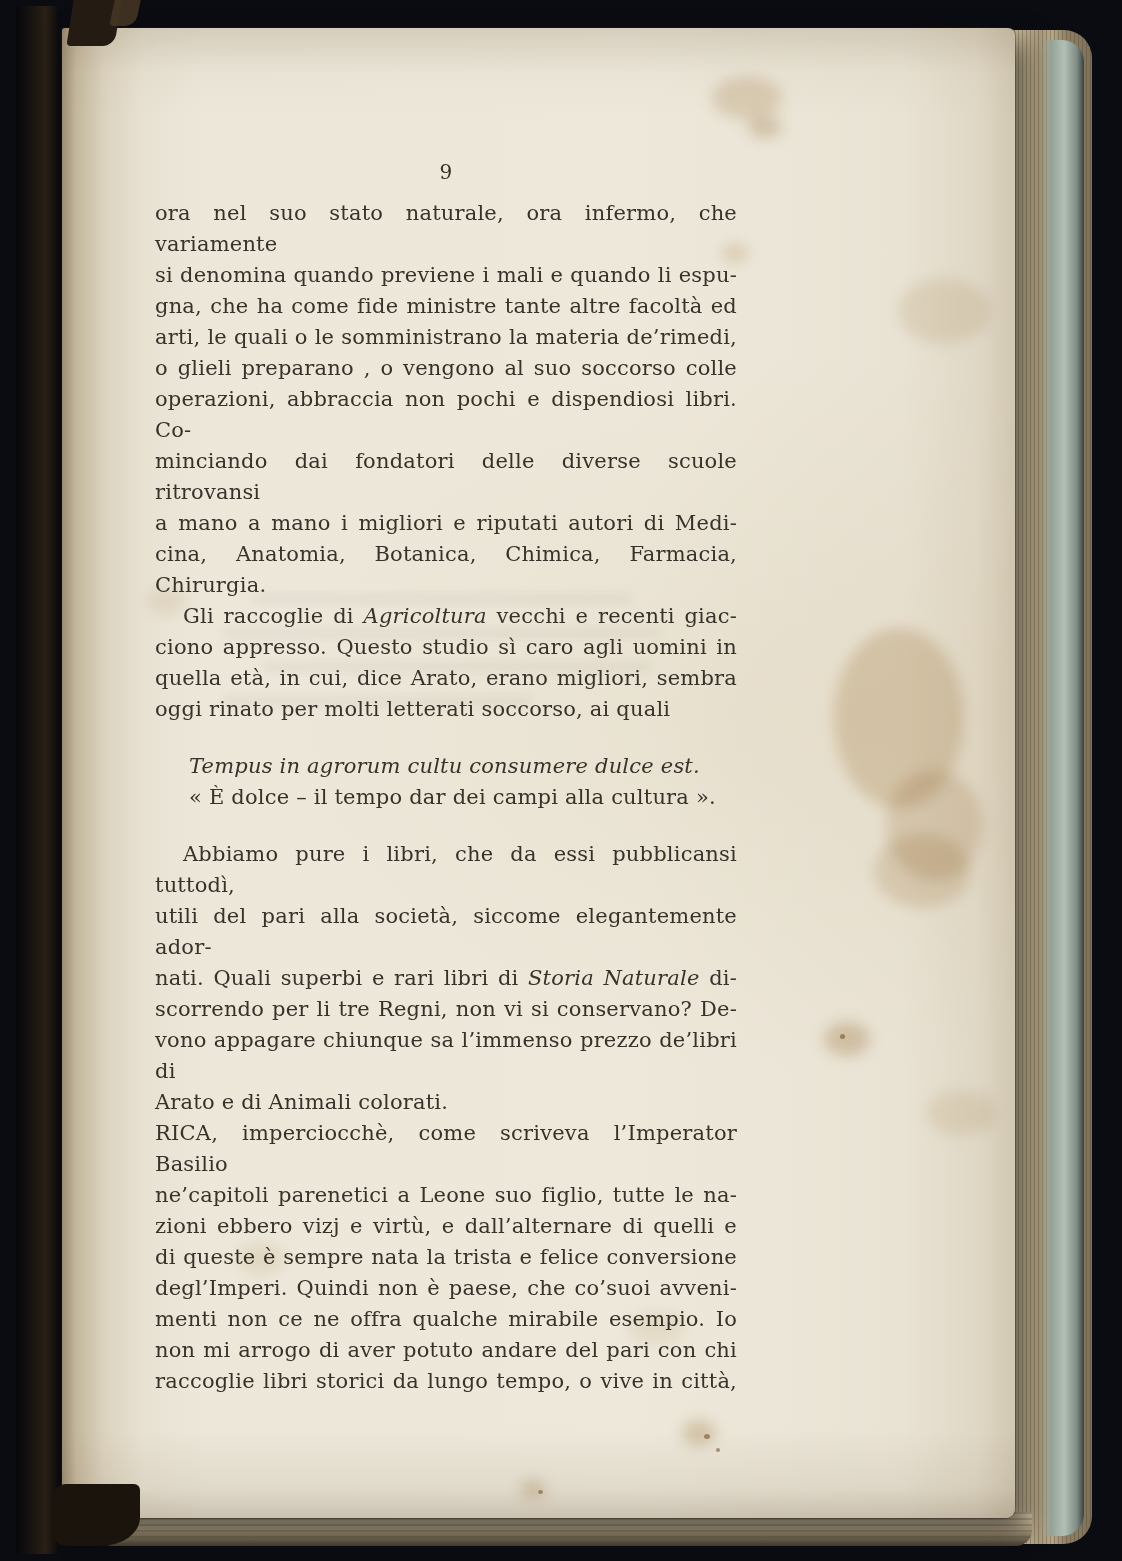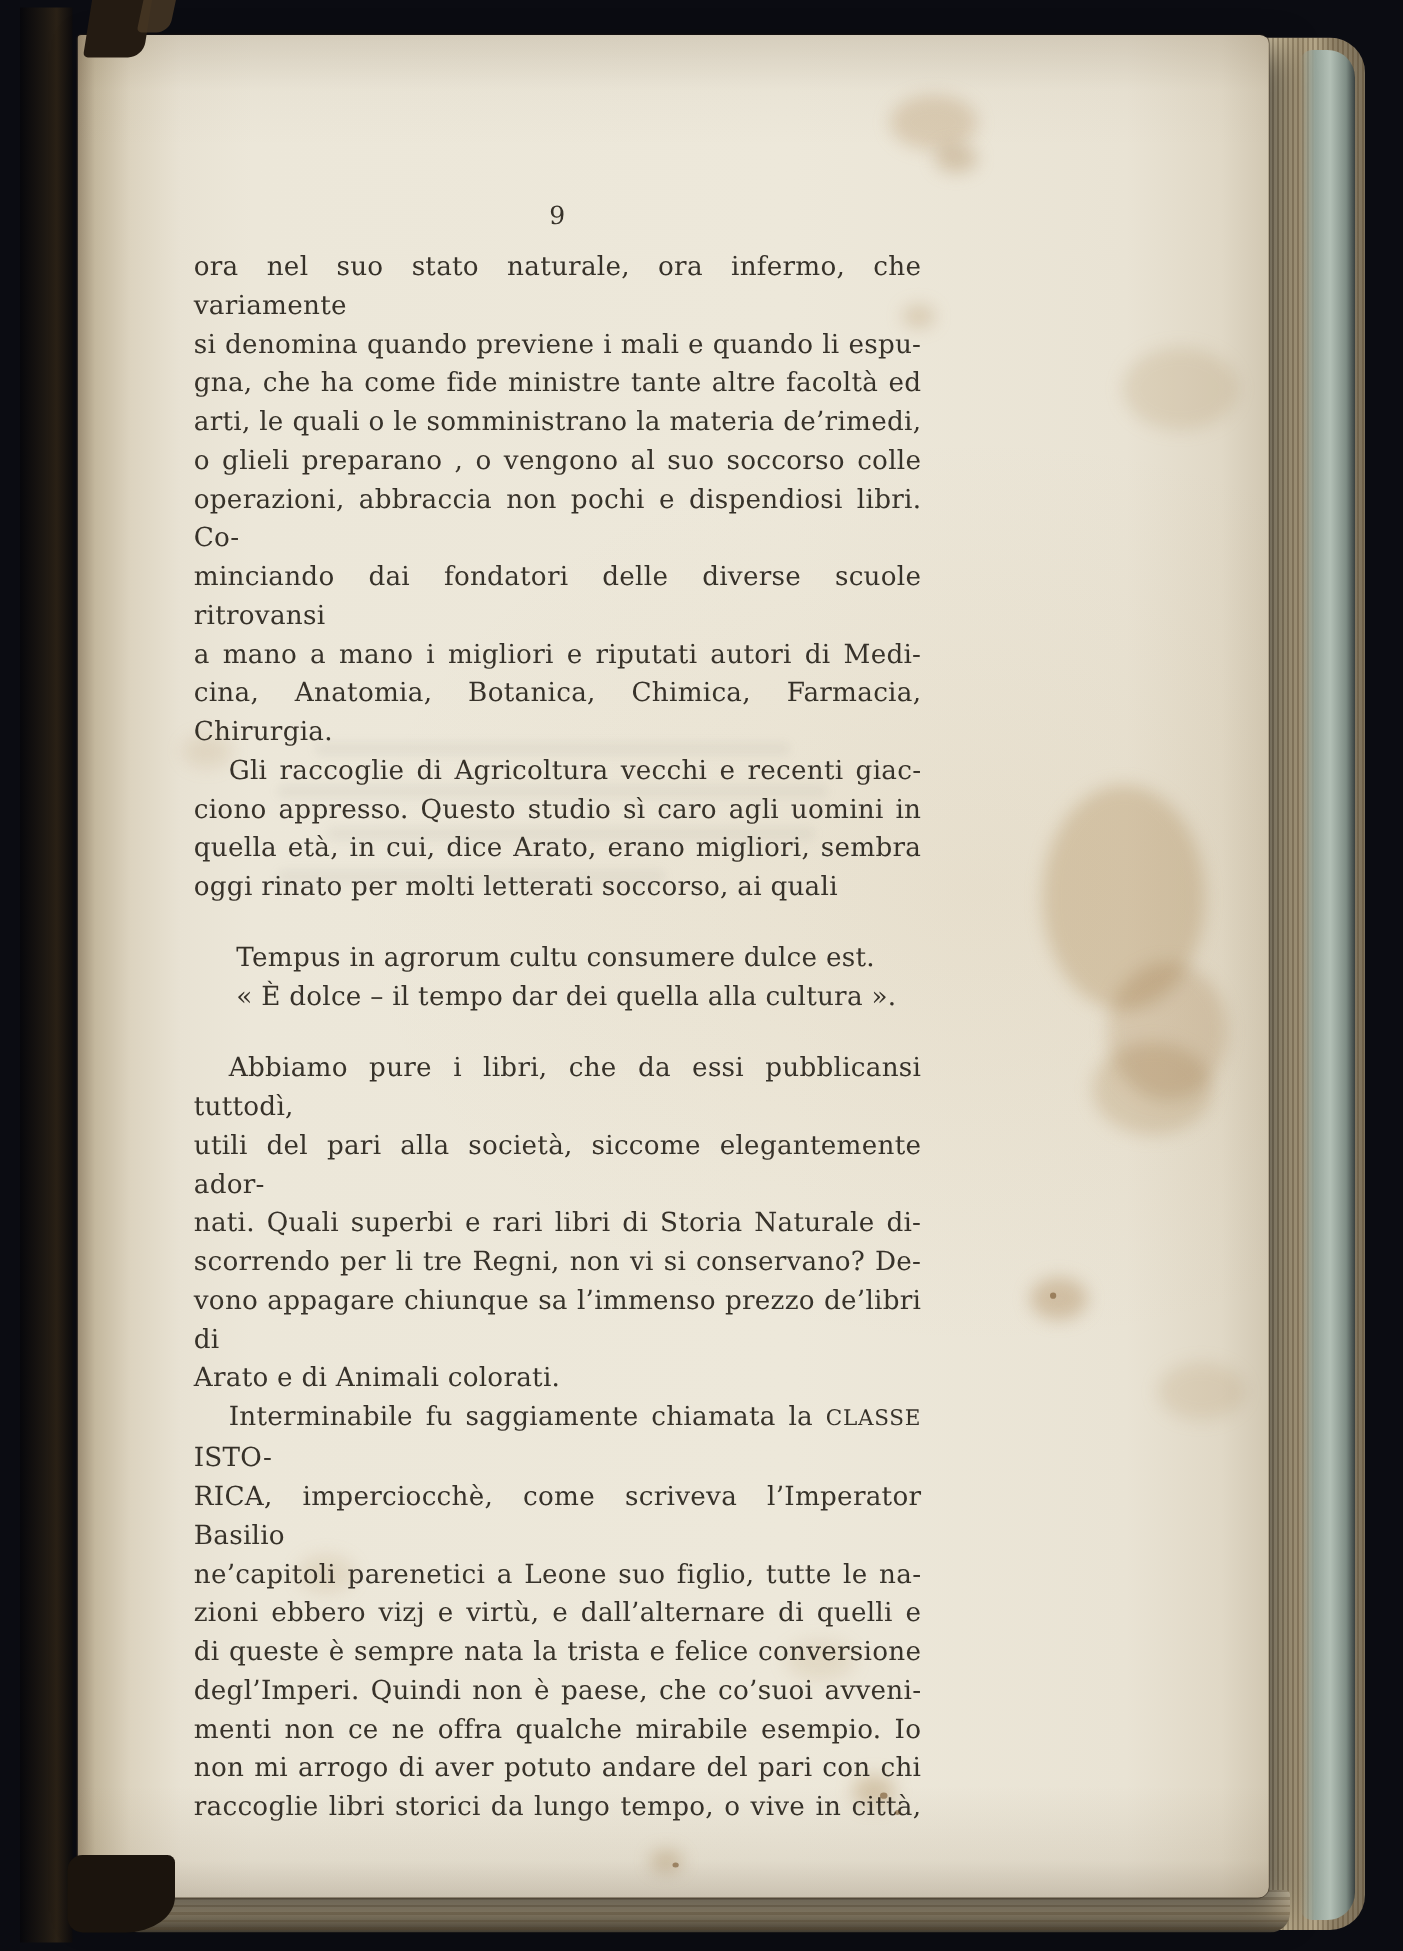--- a/index.html
+++ b/index.html
@@ -94,21 +94,21 @@
   .ln{
     font-size:21px;line-height:31px;
     text-align:justify;text-align-last:justify;
     letter-spacing:.2px;white-space:normal;
   }
   .ln.end{text-align-last:left;}
   .ln.ind{text-indent:28px;}
   .gap{height:26px;}
   .verse{margin-left:34px;}
   .verse .ln{text-align-last:left;}
-  .it{}
+  .it{font-style:italic;}
   .sc{font-size:.82em;letter-spacing:.6px;}
 </style>
 </head>
 <body>
 
 <div class="scene">
 
   <div class="spine-edge"></div>
   <div class="fore-edge"></div>
   <div class="edge-cloth"></div>
@@ -143,36 +143,35 @@
         <div class="ln ind"><span>Gli raccoglie di </span><span class="it">Agricoltura</span><span> vecchi e recenti giac-</span></div>
         <div class="ln">ciono appresso. Questo studio sì caro agli uomini in</div>
         <div class="ln">quella età, in cui, dice Arato, erano migliori, sembra</div>
         <div class="ln end">oggi rinato per molti letterati soccorso, ai quali</div>
       </div>
 
       <div class="gap"></div>
 
       <div class="verse">
         <div class="ln end it">Tempus in agrorum cultu consumere dulce est.</div>
-        <div class="ln end">« È dolce – il tempo dar dei quella alla cultura ».</div>
+        <div class="ln end">« È dolce – il tempo dar dei campi alla cultura ».</div>
       </div>
 
       <div class="gap"></div>
 
       <div>
         <div class="ln ind">Abbiamo pure i libri, che da essi pubblicansi tuttodì,</div>
         <div class="ln">utili del pari alla società, siccome elegantemente ador-</div>
         <div class="ln"><span>nati. Quali superbi e rari libri di </span><span class="it">Storia Naturale</span><span> di-</span></div>
         <div class="ln">scorrendo per li tre Regni, non vi si conservano? De-</div>
         <div class="ln">vono appagare chiunque sa l’immenso prezzo de’libri di</div>
         <div class="ln end">Arato e di Animali colorati.</div>
       </div>
 
       <div>
-        <div class="ln ind"><span>Interminabile fu saggiamente chiamata la </span><span class="sc">CLASSE</span><span> ISTO-</span></div>
         <div class="ln">RICA, imperciocchè, come scriveva l’Imperator Basilio</div>
         <div class="ln">ne’capitoli parenetici a Leone suo figlio, tutte le na-</div>
         <div class="ln">zioni ebbero vizj e virtù, e dall’alternare di quelli e</div>
         <div class="ln">di queste è sempre nata la trista e felice conversione</div>
         <div class="ln">degl’Imperi. Quindi non è paese, che co’suoi avveni-</div>
         <div class="ln">menti non ce ne offra qualche mirabile esempio. Io</div>
         <div class="ln">non mi arrogo di aver potuto andare del pari con chi</div>
         <div class="ln">raccoglie libri storici da lungo tempo, o vive in città,</div>
       </div>
     </div>

